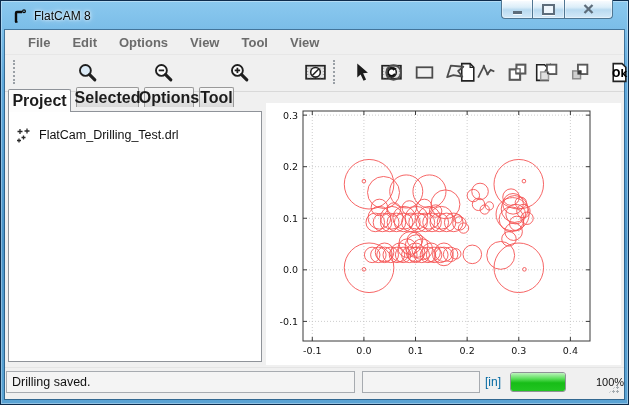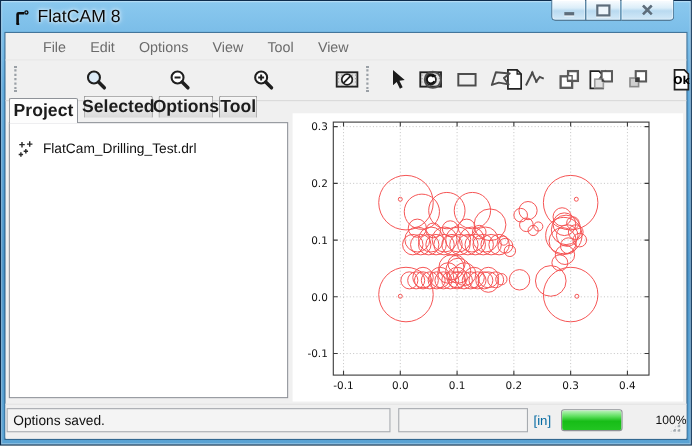--- a/index.html
+++ b/index.html
@@ -3,37 +3,37 @@
 <meta charset="utf-8">
 <style>
   html,body{margin:0;padding:0;background:#777;}
   body{font-family:"Liberation Sans","DejaVu Sans",sans-serif;}
   .screen{position:relative;width:629px;height:405px;overflow:hidden;
     background:linear-gradient(180deg,#8bc9ef 0%,#5fa9dc 20%,#4a94c9 60%,#5aa3d4 100%);
     box-shadow:inset 0 0 0 1px #0d2c4d, inset 0 0 0 2px rgba(255,255,255,.35);}
   
   .titlebar{position:absolute;left:6px;top:0;height:30px;right:6px;display:flex;align-items:center;}
   .app-icon{width:16px;height:16px;margin:2px 6px 0 6px;flex:0 0 auto;}
-  .title-text{font-size:16px;color:#0a0a0a;margin-top:1px;
+  .title-text{font-size:12px;color:#0a0a0a;margin-top:1px;
     text-shadow:0 0 3px rgba(255,255,255,.95),0 0 6px rgba(255,255,255,.8);}
   .caption{position:absolute;top:0;right:10px;display:flex;}
   .cap-btn{height:19px;border:1px solid #4f7692;border-top:none;padding:0;margin:0;
     background:linear-gradient(180deg,#fbfdff 0%,#dceef9 40%,#b9daf0 55%,#d3e9f8 100%);
     box-shadow:inset 0 1px 0 rgba(255,255,255,.9), inset 0 0 0 1px rgba(255,255,255,.4);
     display:flex;align-items:center;justify-content:center;cursor:default;}
   .cap-btn.min{width:31px;border-bottom-left-radius:4px;border-right:none;}
   .cap-btn.max{width:33px;}
   .cap-btn.close{width:48px;border-bottom-right-radius:4px;border-left:none;}
   .glyph-min{display:block;width:9px;height:3px;background:#5d6d7b;margin-top:6px;box-shadow:0 1px 0 rgba(255,255,255,.8);}
   .glyph-max{display:block;width:9px;height:7px;border:2px solid #5d6d7b;background:#eef6fc;box-shadow:0 1px 0 rgba(255,255,255,.8);}
   
   .client{position:absolute;left:5px;top:30px;width:619px;height:369px;background:#f0f0f0;
     box-shadow:0 0 0 1px rgba(12,45,77,.5);}
   
-  .menubar{position:absolute;left:0;top:1px;right:0;height:22px;display:flex;align-items:center;padding-left:23px;}
+  .menubar{position:absolute;left:0;top:1px;right:0;height:22px;display:flex;align-items:center;padding-left:12px;font-weight:bold;}
   .menu-item{font-size:13px;color:#6b6b6b;padding:2px 11px;cursor:default;}
   
   .toolbar{position:absolute;left:0;top:24px;right:0;height:36px;border-top:1px solid #e7e7e7;border-bottom:1px solid #d9d9d9;}
   .tgroup{position:absolute;top:0;height:34px;display:flex;align-items:center;gap:3px;}
   .tgroup.g1{left:8px;gap:48px;}
   .tgroup.g2{left:328px;}
   .thandle{width:4px;height:24px;border-left:2px dotted #9aa0a6;margin-right:6px;}
   .tbtn{width:28px;height:28px;background:transparent;border:none;padding:2px;display:flex;align-items:center;justify-content:center;}
   .tbtn svg{width:23px;height:23px;display:block;}
   
@@ -382,21 +382,21 @@
           <line x1="37" y1="63.69506726457398" x2="41" y2="63.69506726457398" stroke="#3a3a3a" stroke-width="1"></line>
           <line x1="324" y1="63.69506726457398" x2="320" y2="63.69506726457398" stroke="#3a3a3a" stroke-width="1"></line>
           <text x="32" y="67.19506726457398" text-anchor="end" font-size="9.5" fill="#111" font-family="DejaVu Sans, sans-serif">0.2</text>
           <line x1="37" y1="12.125560538116595" x2="41" y2="12.125560538116595" stroke="#3a3a3a" stroke-width="1"></line>
           <line x1="324" y1="12.125560538116595" x2="320" y2="12.125560538116595" stroke="#3a3a3a" stroke-width="1"></line>
           <text x="32" y="15.625560538116595" text-anchor="end" font-size="9.5" fill="#111" font-family="DejaVu Sans, sans-serif">0.3</text>
         </svg>
     </div>
 
     <div class="statusbar">
-      <div class="sfield f1">Options saved.</div>
+      <div class="sfield f1">Drilling saved.</div>
       <div class="sfield f2"></div>
       <span class="sunits">[in]</span>
       <div class="progress">
           <div class="progress-fill" style="width: 100%;"></div>
         </div>
       <span class="spercent">100%</span>
       <div class="grip"></div>
     </div>
 
   </div>

